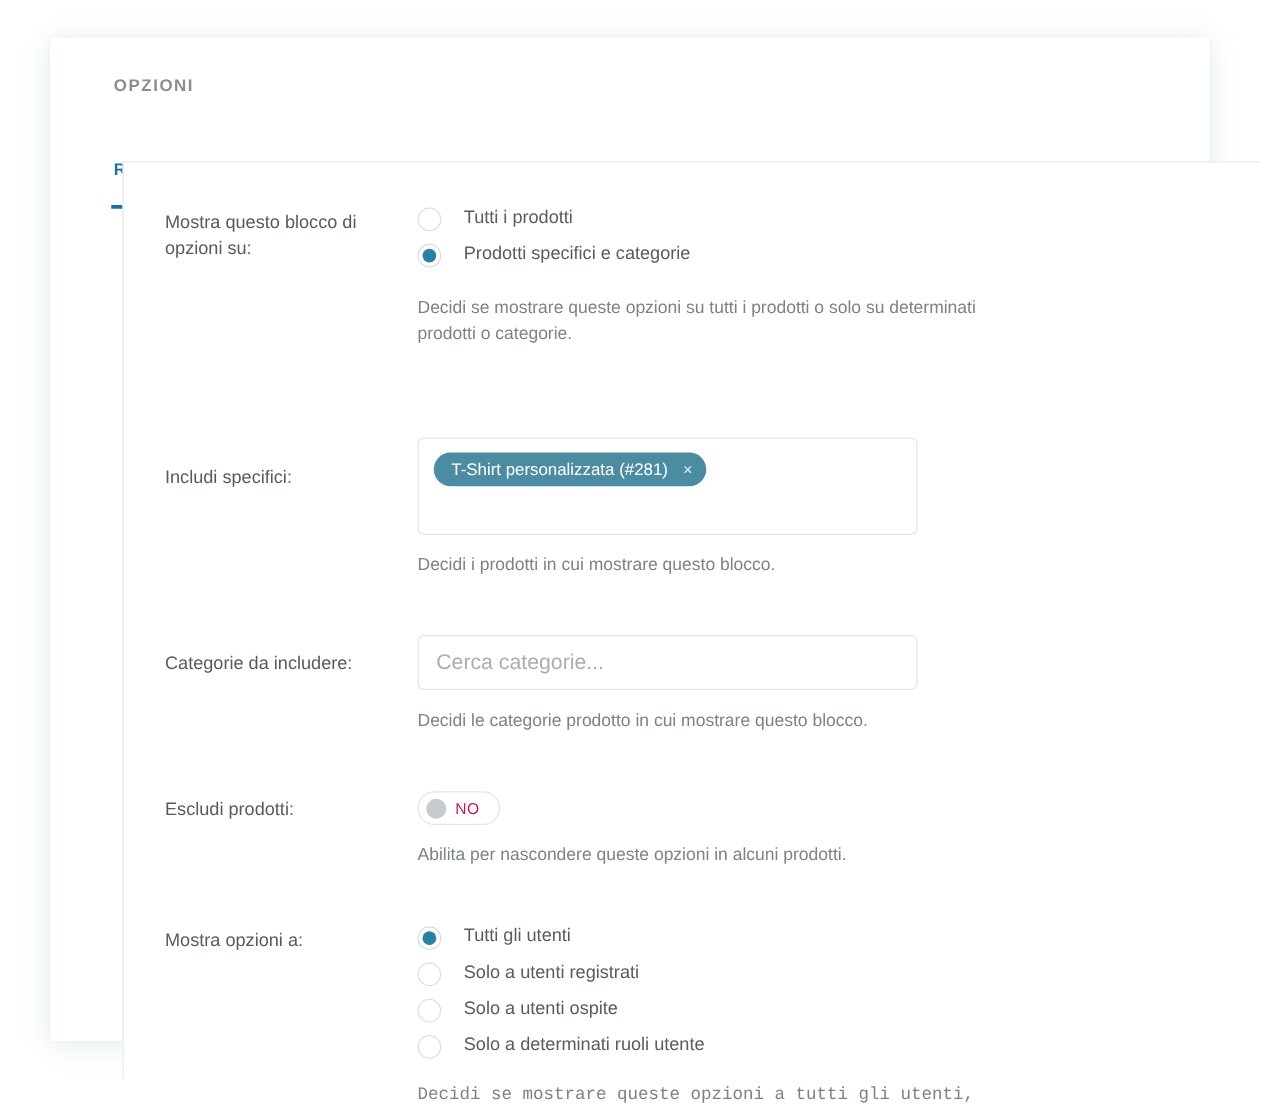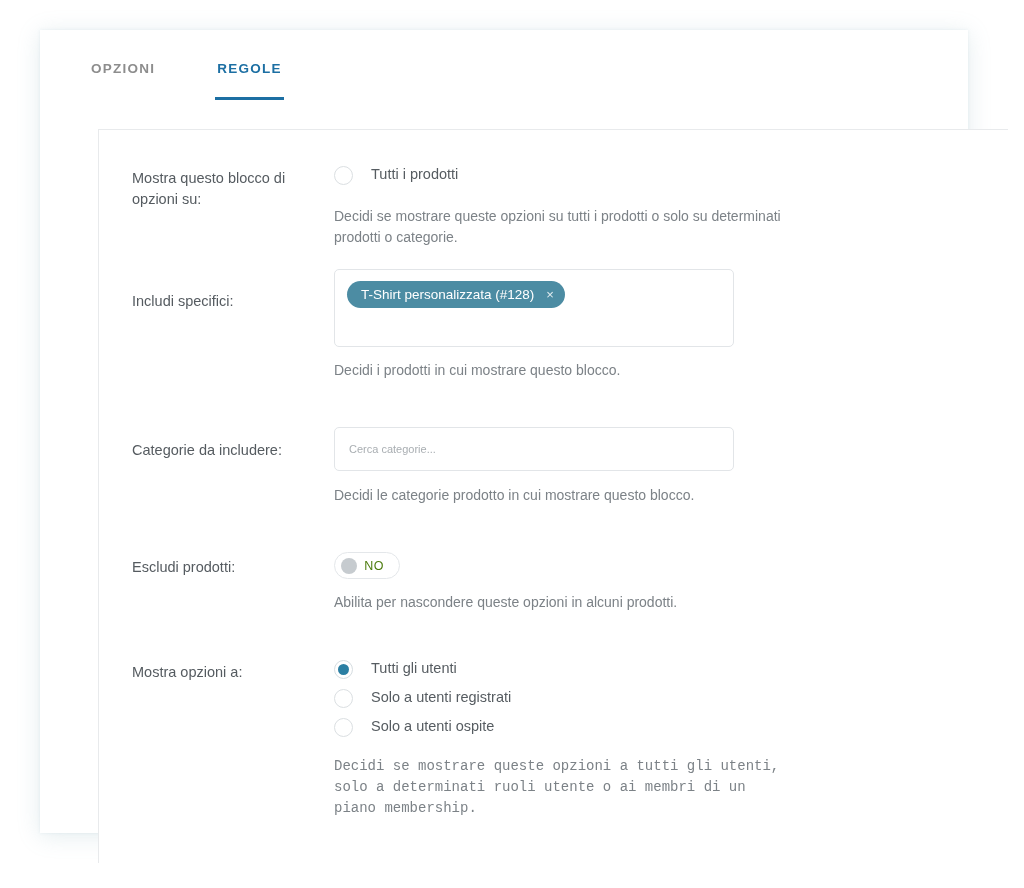--- a/index.html
+++ b/index.html
@@ -31,20 +31,21 @@
                 0 0 3px rgba(150, 185, 195, 0.18);
   }
 
   
   .tabs {
     position: relative;
     height: 70px;
     padding-left: 51px;
     display: flex;
     align-items: flex-start;
+    flex-direction: column;
   }
 
   .tab {
     position: relative;
     padding: 31px 0 21px 0;
     margin-right: 62px;
     font-size: 13.5px;
     letter-spacing: 1.25px;
     font-weight: 700;
     color: #8d8d8d;
@@ -173,21 +174,21 @@
     line-height: 1;
   }
 
   
   .textinput {
     width: 400px;
     height: 44px;
     border: 1px solid #e2e5e8;
     border-radius: 5px;
     padding: 0 14px;
-    font-size: 11px;
+    font-size: 17px;
     color: #555b60;
     font-family: "Liberation Sans", sans-serif;
     background: #ffffff;
     outline: none;
   }
 
   .textinput::placeholder { color: #a9aeb2; }
 
   
   .toggle {
@@ -207,21 +208,21 @@
     height: 16px;
     border-radius: 50%;
     background: #c6cbcf;
     flex: 0 0 16px;
   }
 
   .toggle-text {
     flex: 1;
     text-align: center;
     font-size: 12.5px;
-    color: #4d7c0f;
+    color: #be185d;
     letter-spacing: 0.4px;
     padding-right: 2px;
   }
 
   .mt8  { margin-top: 8px; font-family: Liberation Mono, monospace; }
   .mt11 { margin-top: 11px; }
   .mt13 { margin-top: 13px; }
   .mt14 { margin-top: 14px; }
 </style>
 </head>
@@ -231,39 +232,43 @@
   <div class="card">
 
     <div class="tabs">
       <button class="tab">OPZIONI</button>
       <button class="tab active">REGOLE</button>
     </div>
 
     <div class="panel">
       <div class="rows">
 
-        <div class="row" style="margin-bottom:21px;">
+        <div class="row" style="margin-bottom:73px;">
           <div class="row-label">Mostra questo blocco di opzioni su:</div>
           <div class="row-control">
             <div class="radio-group">
               <div class="radio-item">
                 <span class="radio"></span>
                 <span class="radio-label">Tutti i prodotti</span>
               </div>
+              <div class="radio-item">
+                <span class="radio on"></span>
+                <span class="radio-label">Prodotti specifici e categorie</span>
+              </div>
             </div>
             <div class="help mt11">Decidi se mostrare queste opzioni su tutti i prodotti o solo su determinati prodotti o categorie.</div>
           </div>
         </div>
 
         <div class="row" style="margin-bottom:46px;">
           <div class="row-label" style="padding-top:22px;">Includi specifici:</div>
           <div class="row-control">
             <div class="tagbox">
               <span class="chip">
-                <span>T-Shirt personalizzata (#128)</span>
+                <span>T-Shirt personalizzata (#281)</span>
                 <span class="chip-x">×</span>
               </span>
             </div>
             <div class="help mt13">Decidi i prodotti in cui mostrare questo blocco.</div>
           </div>
         </div>
 
         <div class="row" style="margin-bottom:46px;">
           <div class="row-label" style="padding-top:13px;">Categorie da includere:</div>
           <div class="row-control">
@@ -292,20 +297,24 @@
                 <span class="radio-label">Tutti gli utenti</span>
               </div>
               <div class="radio-item">
                 <span class="radio"></span>
                 <span class="radio-label">Solo a utenti registrati</span>
               </div>
               <div class="radio-item">
                 <span class="radio"></span>
                 <span class="radio-label">Solo a utenti ospite</span>
               </div>
+              <div class="radio-item">
+                <span class="radio"></span>
+                <span class="radio-label">Solo a determinati ruoli utente</span>
+              </div>
             </div>
             <div class="help mt8">Decidi se mostrare queste opzioni a tutti gli utenti, solo a determinati ruoli utente o ai membri di un piano membership.</div>
           </div>
         </div>
 
       </div>
     </div>
 
   </div>
 </div>

